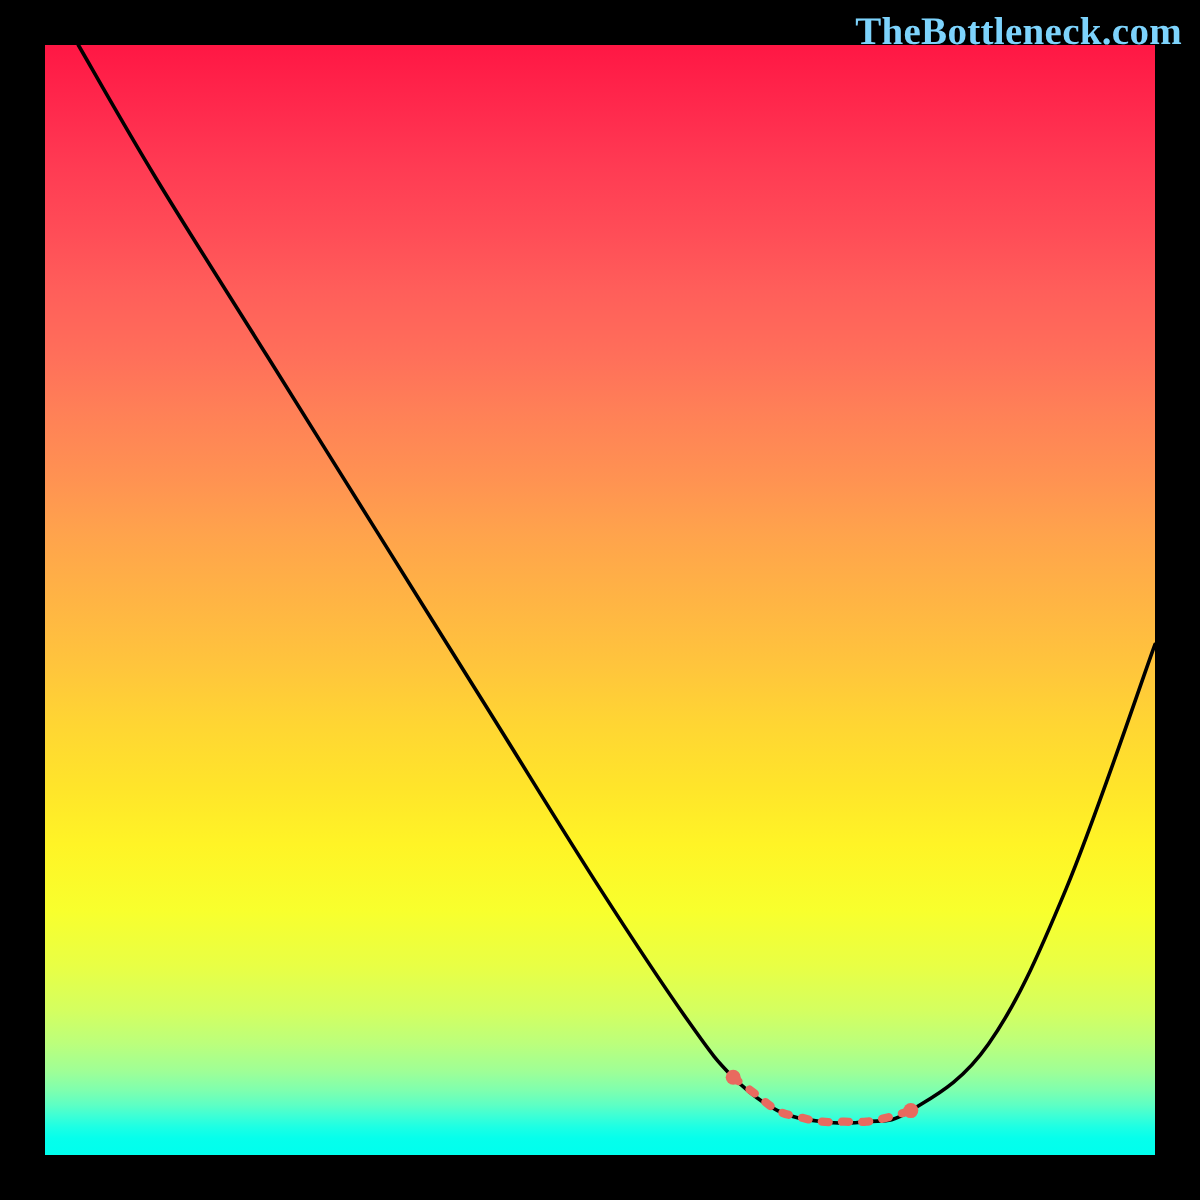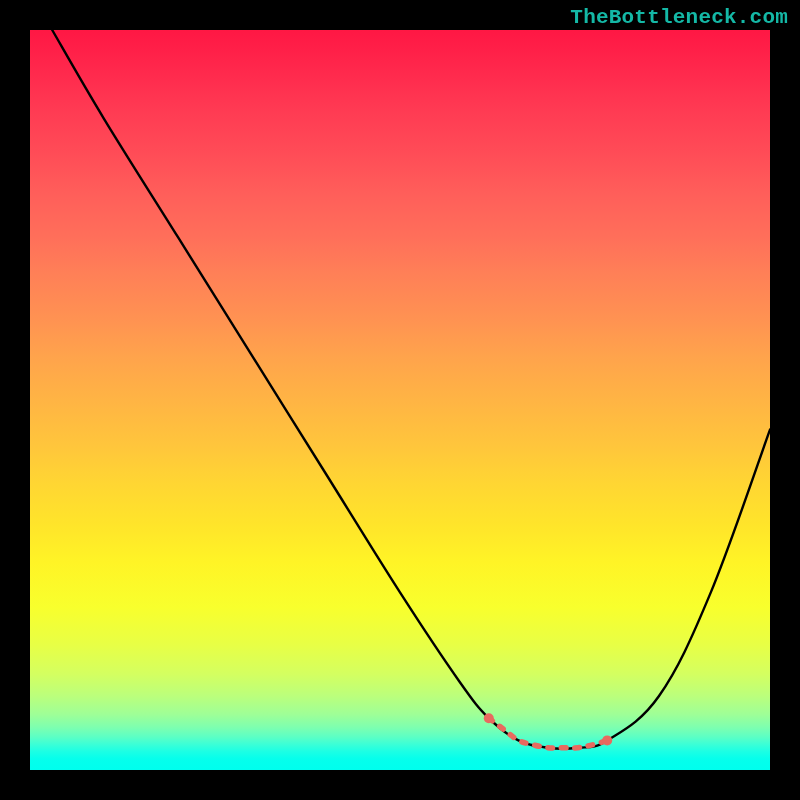--- a/index.html
+++ b/index.html
@@ -53,24 +53,24 @@
       #3cffd6 96.5%,
       #1cffe4 97.5%,
       #05ffec 98.5%,
       #00ffee 100%
     );
   }
   .watermark {
     position: absolute;
     top: 6px;
     right: 12px;
-    font-family: Liberation Mono, monospace;
-    font-size: 21px;
+    font-family: Liberation Serif, serif;
+    font-size: 26px;
     font-weight: 600;
-    color: #14b8a6;
+    color: #7dd3fc;
     letter-spacing: 0.2px;
   }
   svg.curve {
     position: absolute;
     left: 0;
     top: 0;
     width: 740px;
     height: 740px;
     overflow: visible;
   }

